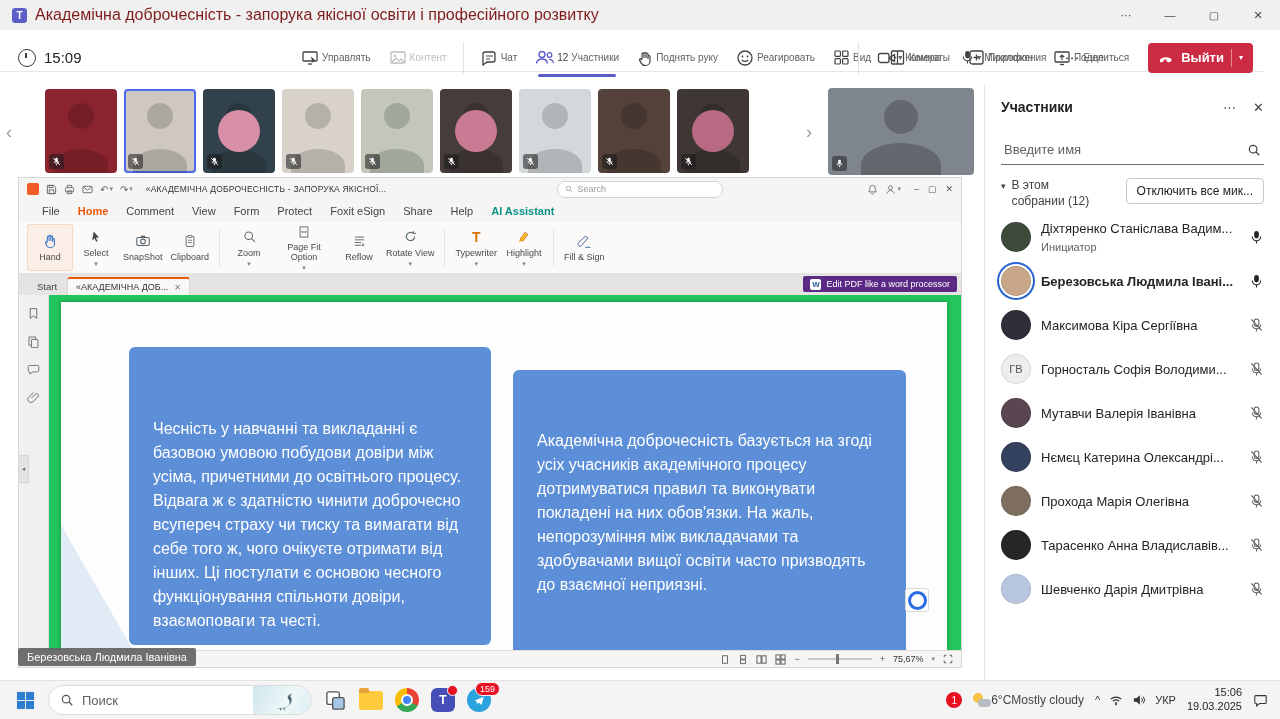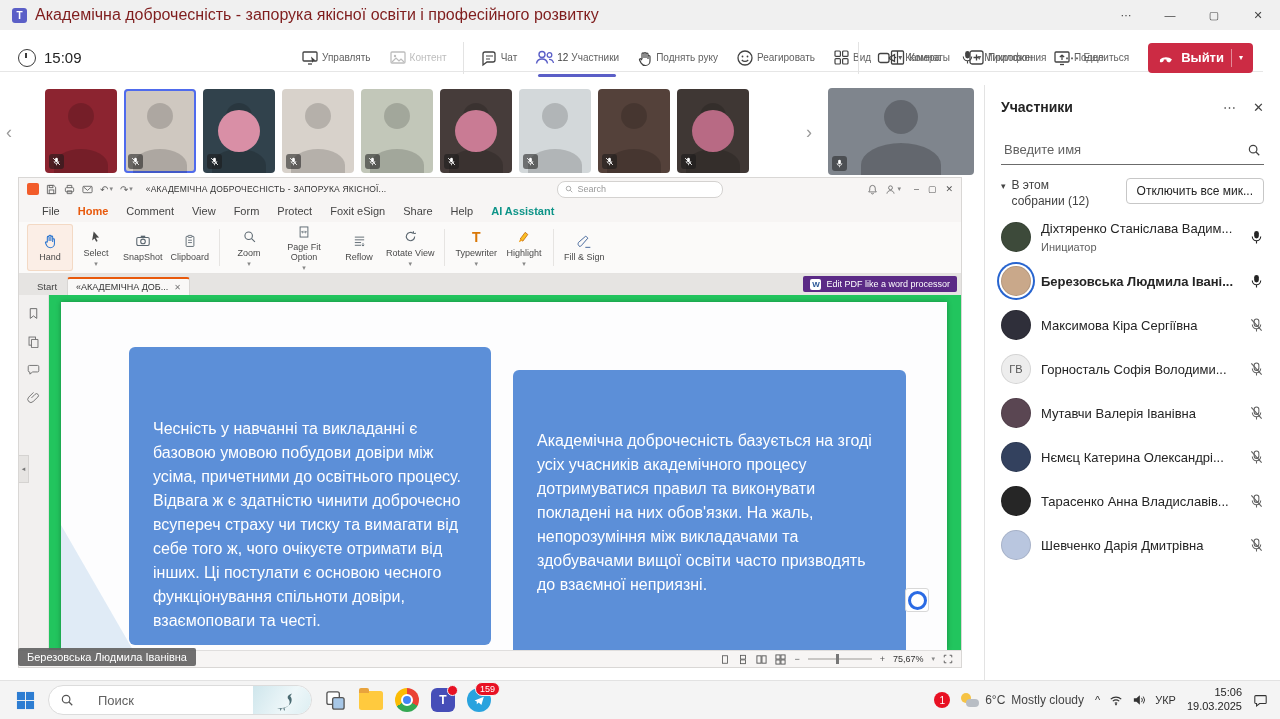--- a/index.html
+++ b/index.html
@@ -117,34 +117,34 @@
   .p-role{font-size:11px;color:#616161;}
   .p-role:empty{display:none;}
   .p-mic{flex:none;color:#242424;display:flex;}
   .p-row .mic-off{display:none;}
   .p-row.muted .mic-off{display:flex;}
   .p-row.muted .p-mic{color:#616161;}
 
   
   .taskbar{position:absolute;left:0;right:0;bottom:0;height:39px;background:#f4f4f4;border-top:1px solid #e2e2e2;display:flex;align-items:center;padding:0 12px;box-sizing:border-box;gap:10px;}
   .tb-ic{width:26px;height:26px;display:flex;align-items:center;justify-content:center;position:relative;flex:none;}
-  .tb-search{width:264px;height:30px;background:#fff;border:1px solid #dcdcdc;border-radius:15px;display:flex;align-items:center;gap:24px;padding-left:11px;box-sizing:border-box;overflow:hidden;flex:none;}
+  .tb-search{width:264px;height:30px;background:#fff;border:1px solid #dcdcdc;border-radius:15px;display:flex;align-items:center;gap:8px;padding-left:11px;box-sizing:border-box;overflow:hidden;flex:none;}
   .tb-search-txt{font-size:13px;color:#616161;flex:1;}
   .tb-bird{width:58px;height:28px;border-radius:0 14px 14px 0;background:linear-gradient(120deg,#cfe6ec,#eef7f9 60%,#dceef2);display:flex;align-items:center;justify-content:center;flex:none;}
   .chrome{width:24px;height:24px;border-radius:50%;background:conic-gradient(#ea4335 0 33%,#34a853 0 66%,#fbbc05 0 100%);position:relative;}
   .chrome::after{content:"";position:absolute;inset:6px;border-radius:50%;background:#4285f4;border:2.5px solid #fff;}
   .tteams{width:24px;height:24px;border-radius:6px;background:#464eb8;color:#fff;font-size:12px;font-weight:bold;display:flex;align-items:center;justify-content:center;}
   .reddot{position:absolute;right:-2px;top:-2px;width:9px;height:9px;border-radius:50%;background:#e81123;border:1.5px solid #f4f4f4;}
   .ttg{width:24px;height:24px;border-radius:50%;background:#2aa3de;display:flex;align-items:center;justify-content:center;}
   .tg-badge{position:absolute;right:-8px;top:-5px;background:#e81123;color:#fff;font-size:9px;border-radius:8px;padding:1px 4px;border:1.5px solid #f4f4f4;}
   .folder{width:24px;height:19px;background:#ffca3e;border-radius:2.5px;position:relative;}
   .folder::before{content:"";position:absolute;left:0;top:-3px;width:10px;height:5px;background:#e8a33d;border-radius:2px 2px 0 0;}
   .tb-right{margin-left:auto;display:flex;align-items:center;gap:11px;}
   .notif-badge{width:16px;height:16px;border-radius:50%;background:#e81123;color:#fff;font-size:10px;display:flex;align-items:center;justify-content:center;}
-  .weather{display:flex;align-items:center;gap:6px;font-size:12px;color:#444;}
+  .weather{display:flex;align-items:center;gap:0;font-size:12px;color:#444;}
   .w-ic{width:18px;height:14px;position:relative;}
   .w-ic::before{content:"";position:absolute;left:0;top:0;width:10px;height:10px;border-radius:50%;background:#f6c344;}
   .w-ic::after{content:"";position:absolute;right:0;bottom:0;width:13px;height:8px;border-radius:6px;background:#b8bdc4;}
   .tray{display:flex;align-items:center;gap:9px;color:#333;font-size:11px;}
   .clockblk{text-align:right;font-size:11px;line-height:1.25;color:#242424;}
 </style>
 </head>
 <body>
 
 <div class="screen">
@@ -823,20 +823,37 @@
             <span class="mic-off">
               <svg width="15" height="15" viewBox="0 0 16 16">
                 <rect x="5.5" y="1" width="5" height="8" rx="2.5" fill="none" stroke="currentColor" stroke-width="1.1"></rect>
                 <path d="M3.5 7a4.5 4.5 0 0 0 9 0M8 11.5v3" fill="none" stroke="currentColor" stroke-width="1.1"></path>
                 <line x1="2.5" y1="1.5" x2="13.5" y2="13.5" stroke="currentColor" stroke-width="1.2"></line>
               </svg>
             </span>
           </span>
         </div>
 
+        <div class="p-row muted">
+          <span class="avatar" style="background: rgb(125, 110, 95);"></span>
+          <span class="p-main">
+            <span class="p-name">Прохода Марія Олегівна</span>
+            
+          </span>
+          <span class="p-mic">
+
+            <span class="mic-off">
+              <svg width="15" height="15" viewBox="0 0 16 16">
+                <rect x="5.5" y="1" width="5" height="8" rx="2.5" fill="none" stroke="currentColor" stroke-width="1.1"></rect>
+                <path d="M3.5 7a4.5 4.5 0 0 0 9 0M8 11.5v3" fill="none" stroke="currentColor" stroke-width="1.1"></path>
+                <line x1="2.5" y1="1.5" x2="13.5" y2="13.5" stroke="currentColor" stroke-width="1.2"></line>
+              </svg>
+            </span>
+          </span>
+        </div>
 
         <div class="p-row muted">
           <span class="avatar" style="background: rgb(38, 38, 38);"></span>
           <span class="p-main">
             <span class="p-name">Тарасенко Анна Владиславів...</span>
             
           </span>
           <span class="p-mic">
 
             <span class="mic-off">

